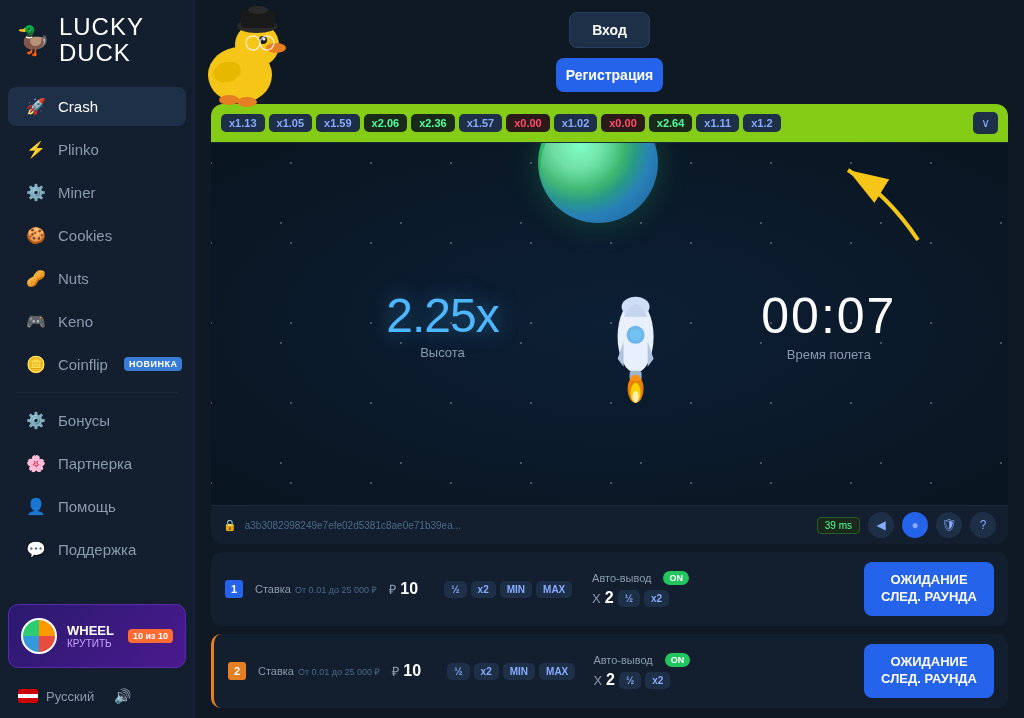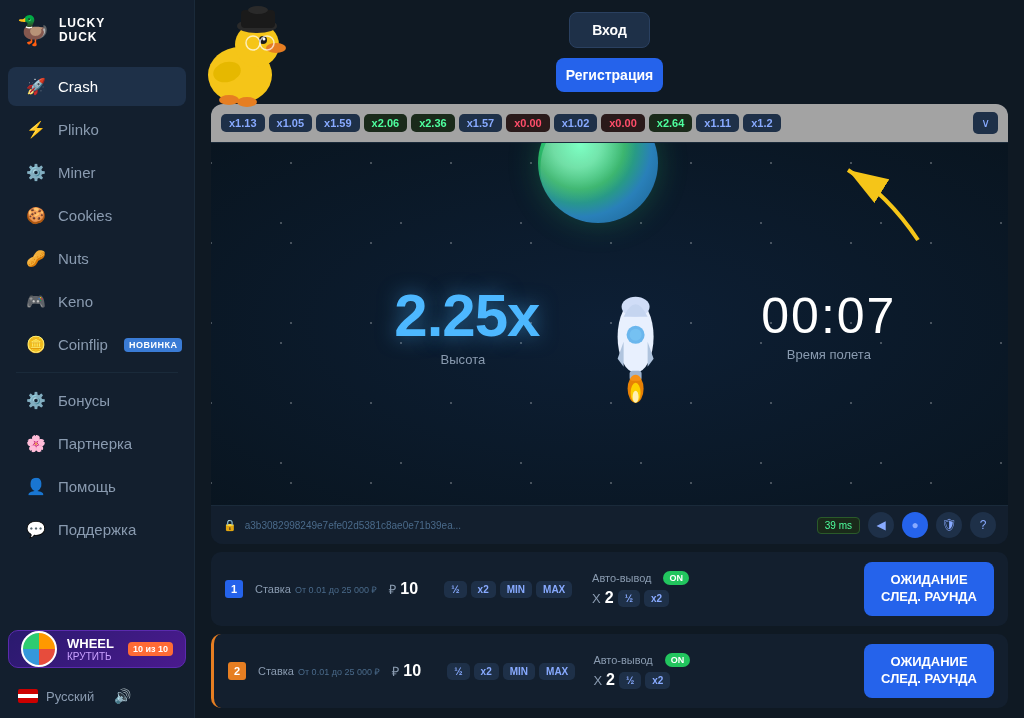--- a/index.html
+++ b/index.html
@@ -23,22 +23,22 @@
       height: 718px;
       border-right: 1px solid #1a2a3a;
     }
     #logo-area {
       padding: 14px 16px 10px 16px;
       display: flex;
       align-items: center;
       gap: 8px;
     }
     .logo-text {
-      font-size: 12px;
-      font-weight: 700;
+      font-size: 24px;
+      font-weight: 400;
       color: #fff;
       line-height: 1.1;
       letter-spacing: 1px;
     }
     .logo-icon {
       font-size: 28px;
     }
     .nav-items {
       display: flex;
       flex-direction: column;
@@ -81,21 +81,21 @@
       height: 1px;
       background: #1a2a3a;
       margin: 6px 16px;
     }
     .sidebar-bottom {
       padding: 10px 8px;
     }
     .wheel-banner {
       background: linear-gradient(135deg, #2a1a6e, #4a1a8e);
       border-radius: 10px;
-      padding: 0 12px;
+      padding: 13px 12px;
       display: flex;
       align-items: center;
       gap: 10px;
       cursor: pointer;
       border: 1px solid #5a2aae;
     }
     .wheel-icon {
       width: 36px;
       height: 36px;
       border-radius: 50%;
@@ -204,21 +204,21 @@
       flex-direction: column;
       position: relative;
     }
 
     
     #multiplier-bar {
       display: flex;
       align-items: center;
       gap: 4px;
       padding: 8px 10px;
-      background: #a3a3a3;
+      background: #84cc16;
       border-bottom: 1px solid #1a2a3a;
       overflow: hidden;
     }
     .mult-chip {
       padding: 3px 8px;
       border-radius: 5px;
       font-size: 11px;
       font-weight: 700;
       background: #1e3048;
       color: #8af;
@@ -288,26 +288,25 @@
 
     
     #multiplier-display {
       position: absolute;
       left: 22%;
       top: 50%;
       transform: translateY(-50%);
       text-align: center;
     }
     .mult-value {
-      font-size: 60px;
-      font-weight: 700;
+      font-size: 48px;
+      font-weight: 400;
       color: #4db8ff;
       text-shadow: 0 0 20px rgba(77,184,255,0.5);
       letter-spacing: -1px;
-      margin-left: 8px;
     }
     .mult-label {
       font-size: 13px;
       color: #8a9bb0;
       margin-top: 2px;
     }
 
     
     #timer-display {
       position: absolute;

